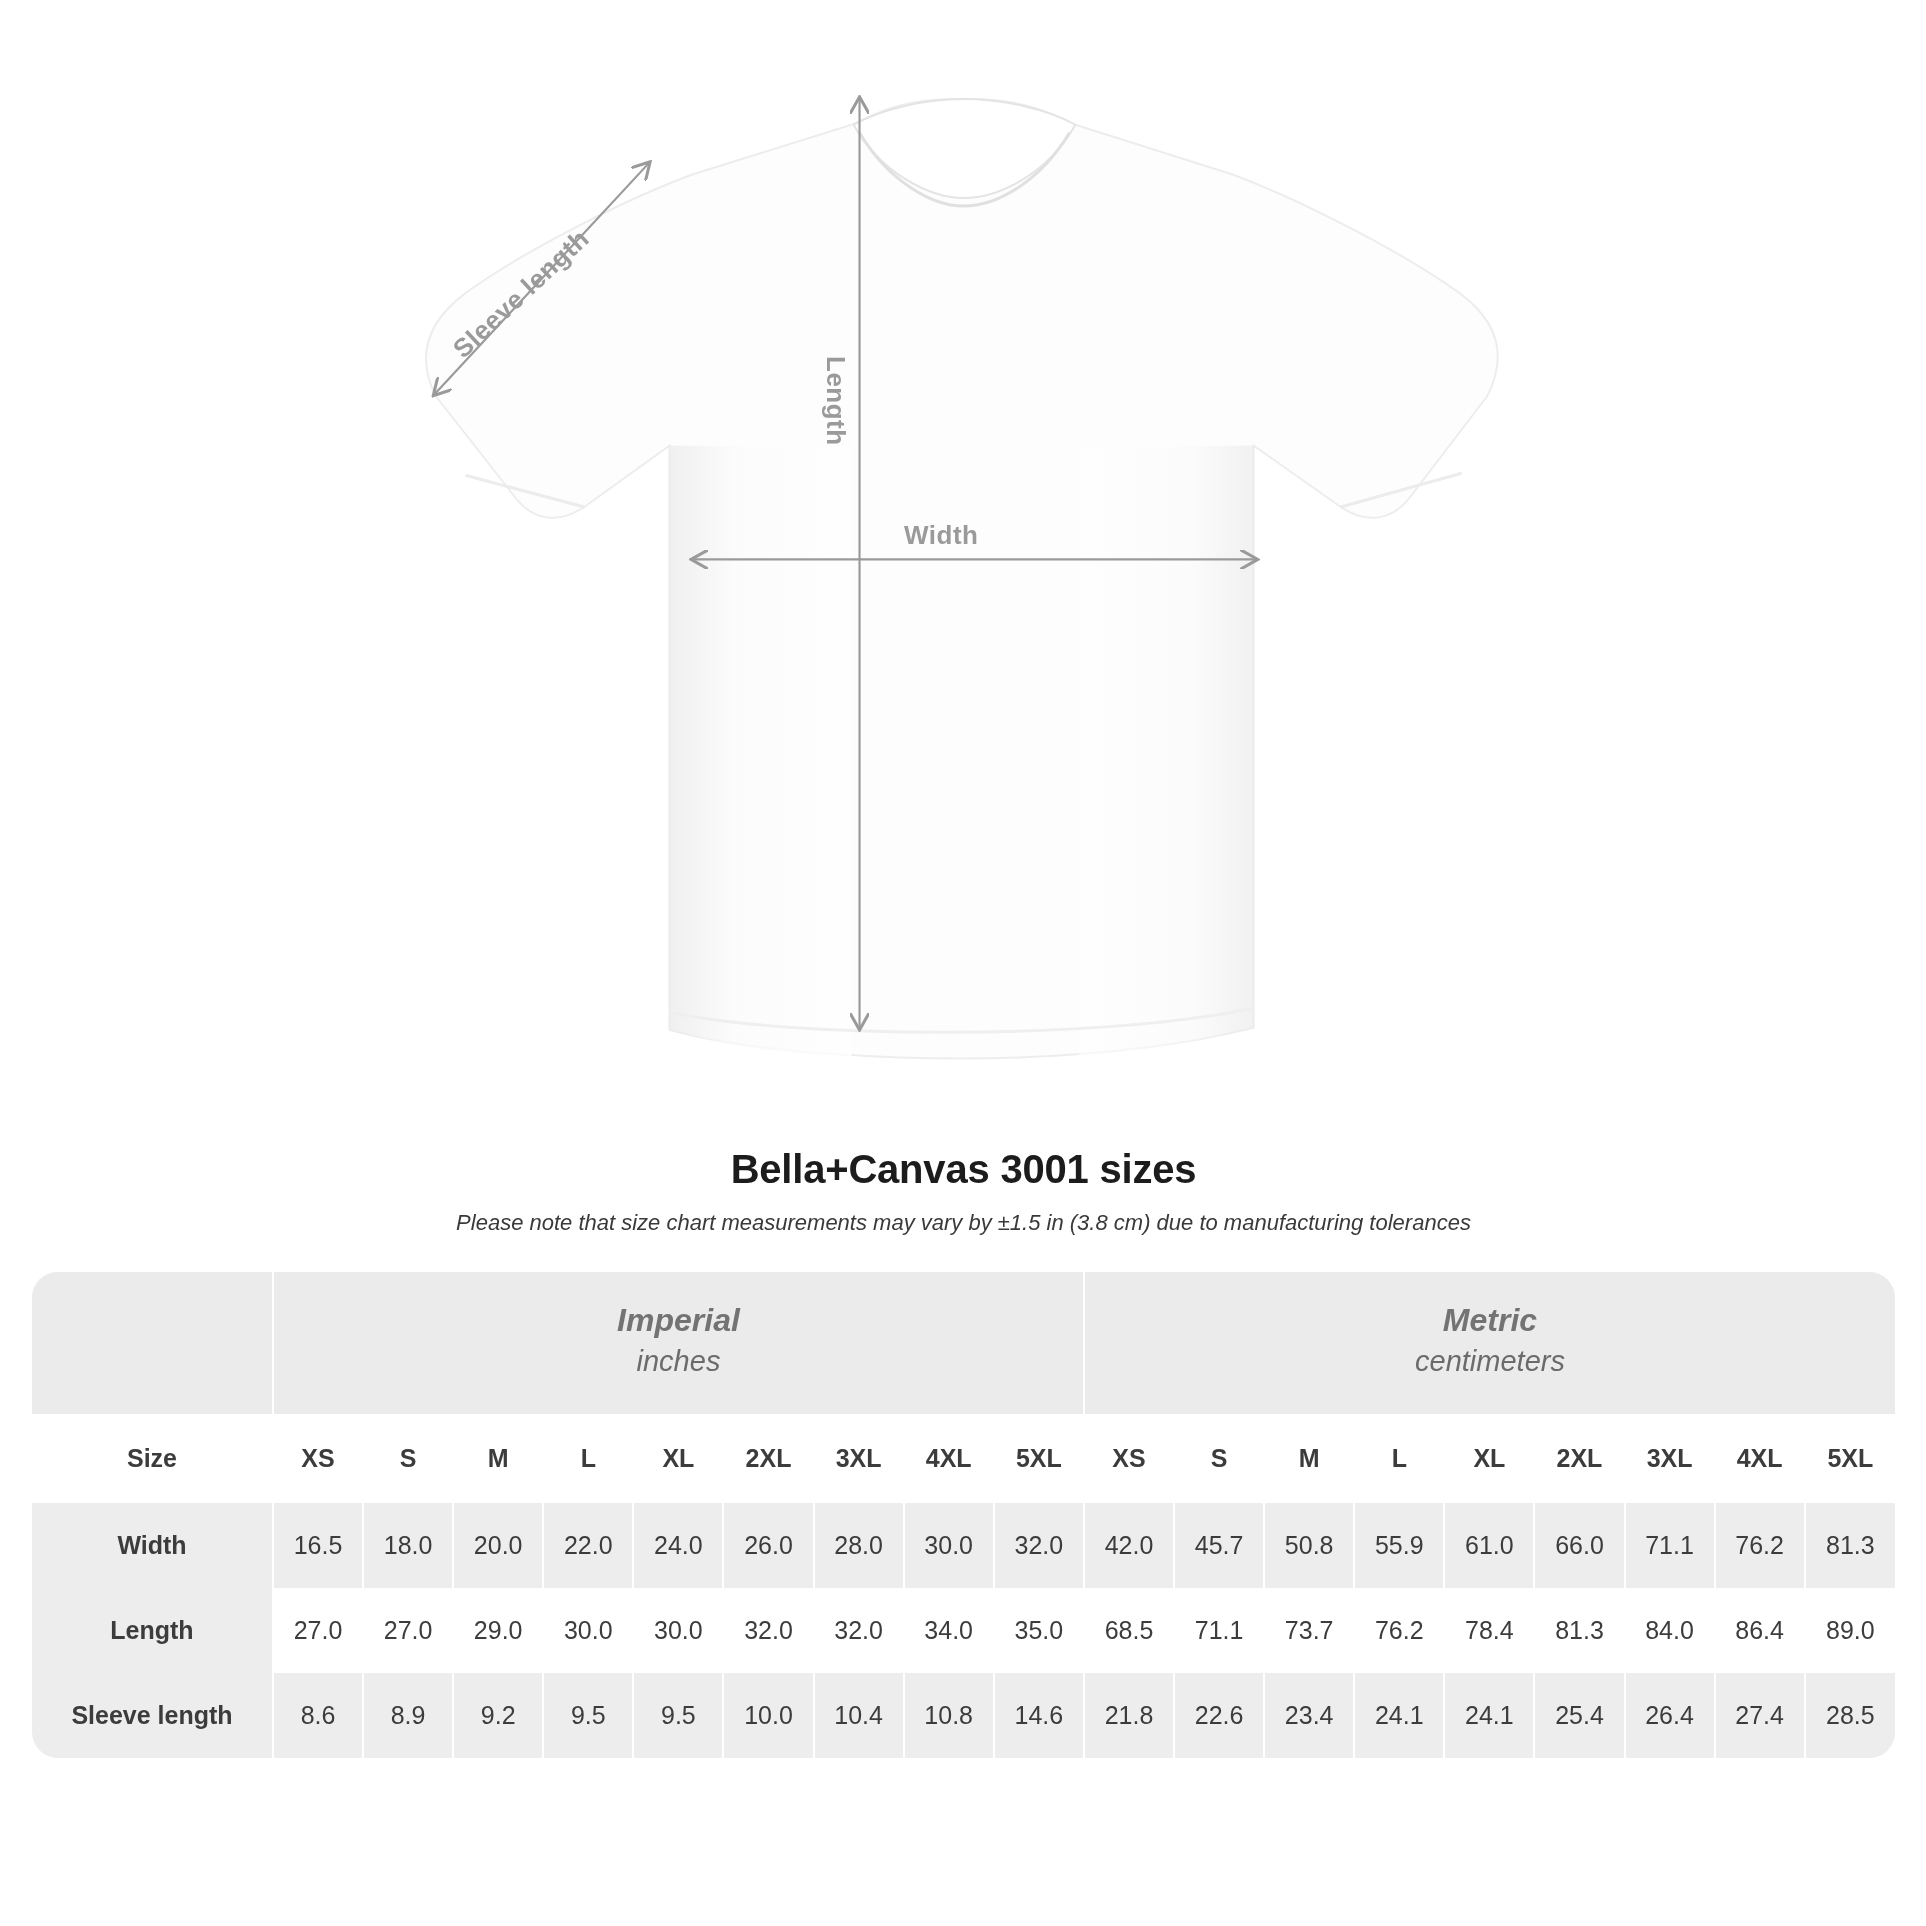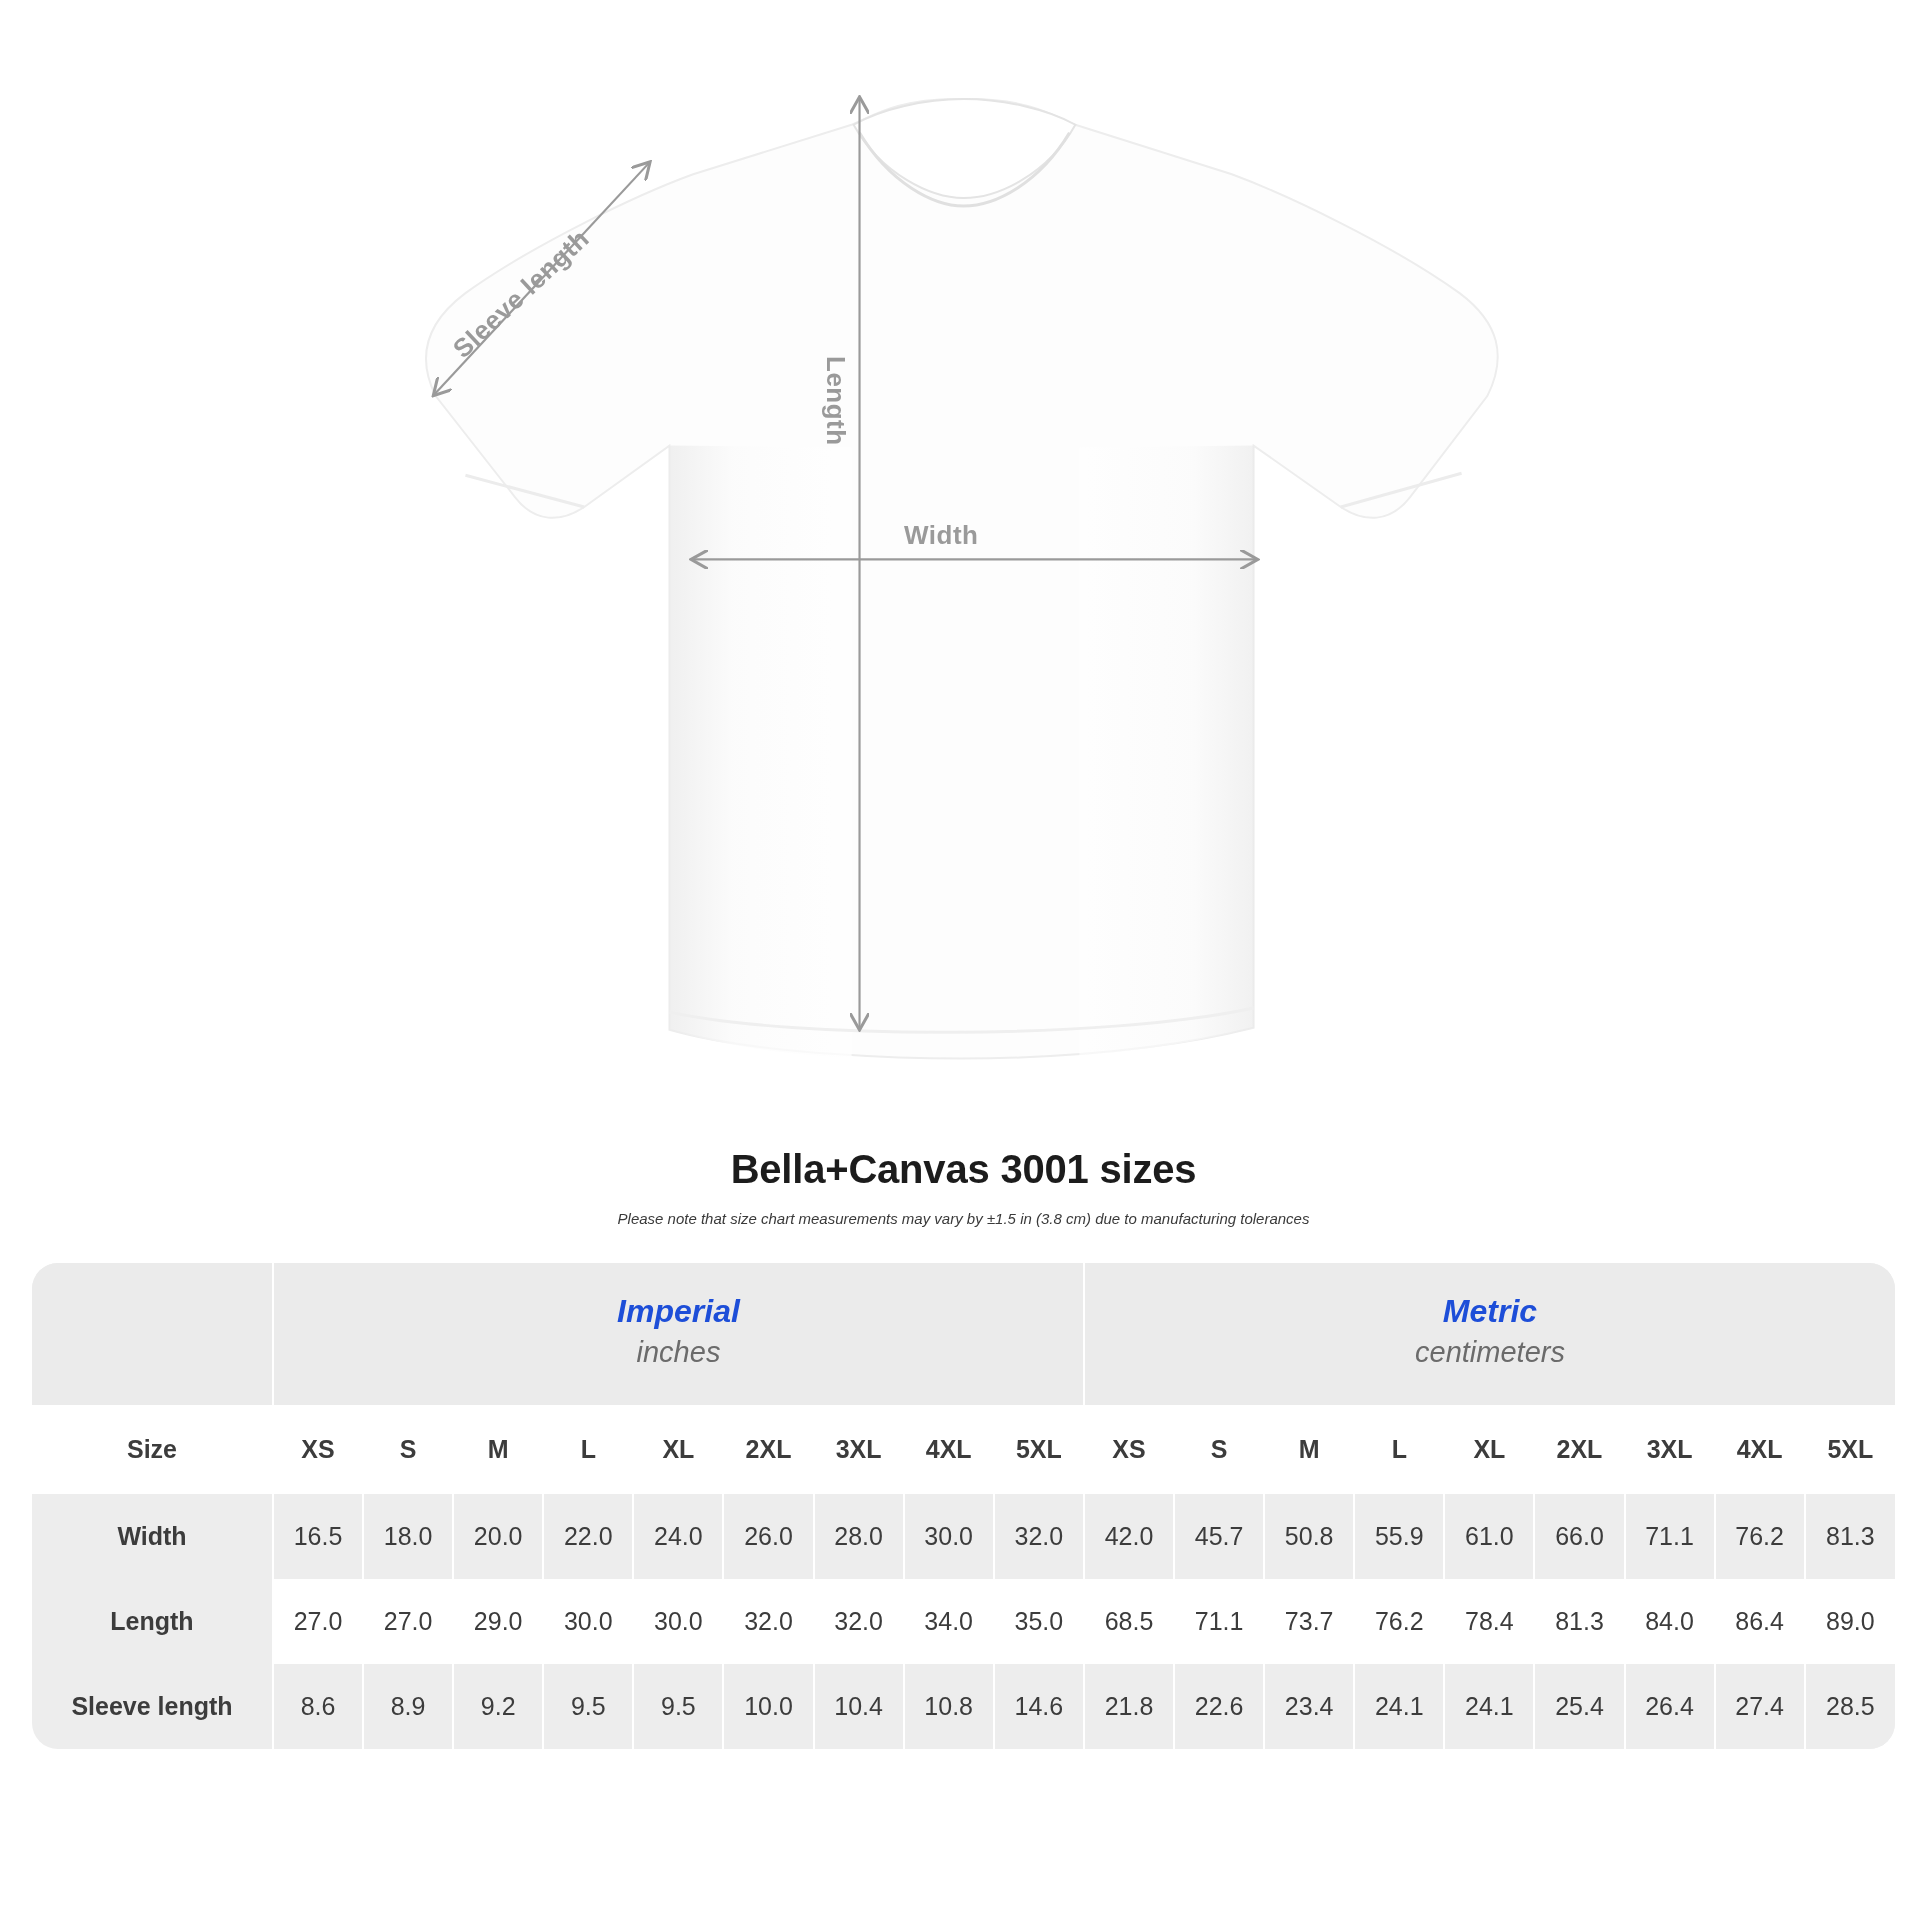--- a/index.html
+++ b/index.html
@@ -50,21 +50,21 @@
     margin-top: 38px;
   }
   .chart-title {
     font-size: 40px;
     font-weight: bold;
     color: #1c1c1c;
     margin: 0 0 18px 0;
     letter-spacing: -0.2px;
   }
   .chart-note {
-    font-size: 15px;
+    font-size: 22px;
     font-style: italic;
     color: #3a3a3a;
     margin: 0;
   }
 
   
   .table-wrap {
     margin: 36px auto 0 auto;
     width: 1863px;
     border-radius: 26px;
@@ -87,21 +87,21 @@
 
   .unit-row td {
     padding: 28px 0 30px 0;
     background: #ebebeb;
     border-right: 2px solid #ffffff;
   }
   .unit-name {
     font-size: 32px;
     font-weight: bold;
     font-style: italic;
-    color: #1d4ed8;
+    color: #737373;
     line-height: 1.25;
   }
   .unit-sub {
     font-size: 29px;
     font-style: italic;
     color: #6b6b6b;
     line-height: 1.5;
   }
 
   .head-row th {

